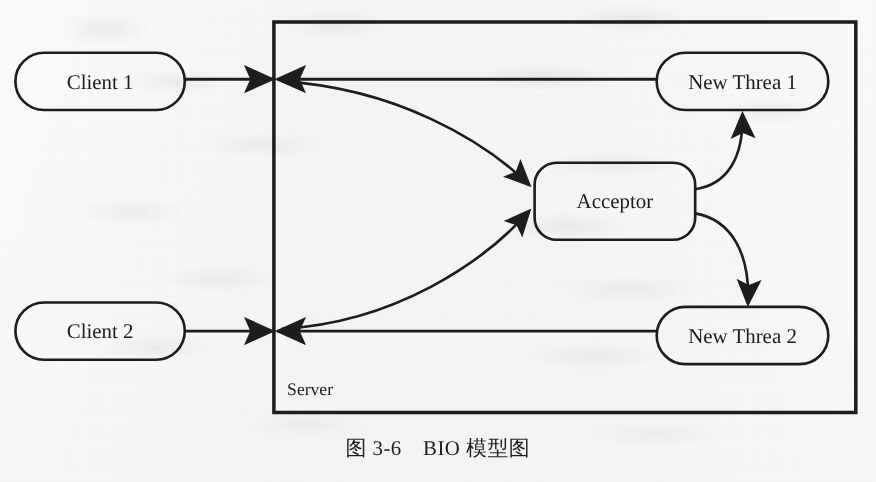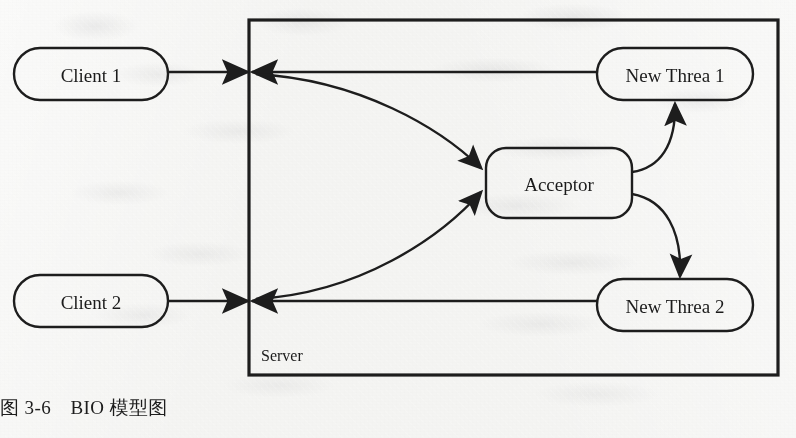--- a/index.html
+++ b/index.html
@@ -81,20 +81,21 @@
     text-anchor: start;
     dominant-baseline: central;
   }
 
   
   #caption {
     position: absolute;
     left: 0;
     top: 395px;
     width: 796px;
+    text-align: center;
     font-family: "Liberation Serif", "DejaVu Serif", serif;
     font-size: 19px;
     color: #1d1d1d;
     letter-spacing: 0.4px;
     white-space: pre;
   }
 </style>
 </head>
 <body>
 

